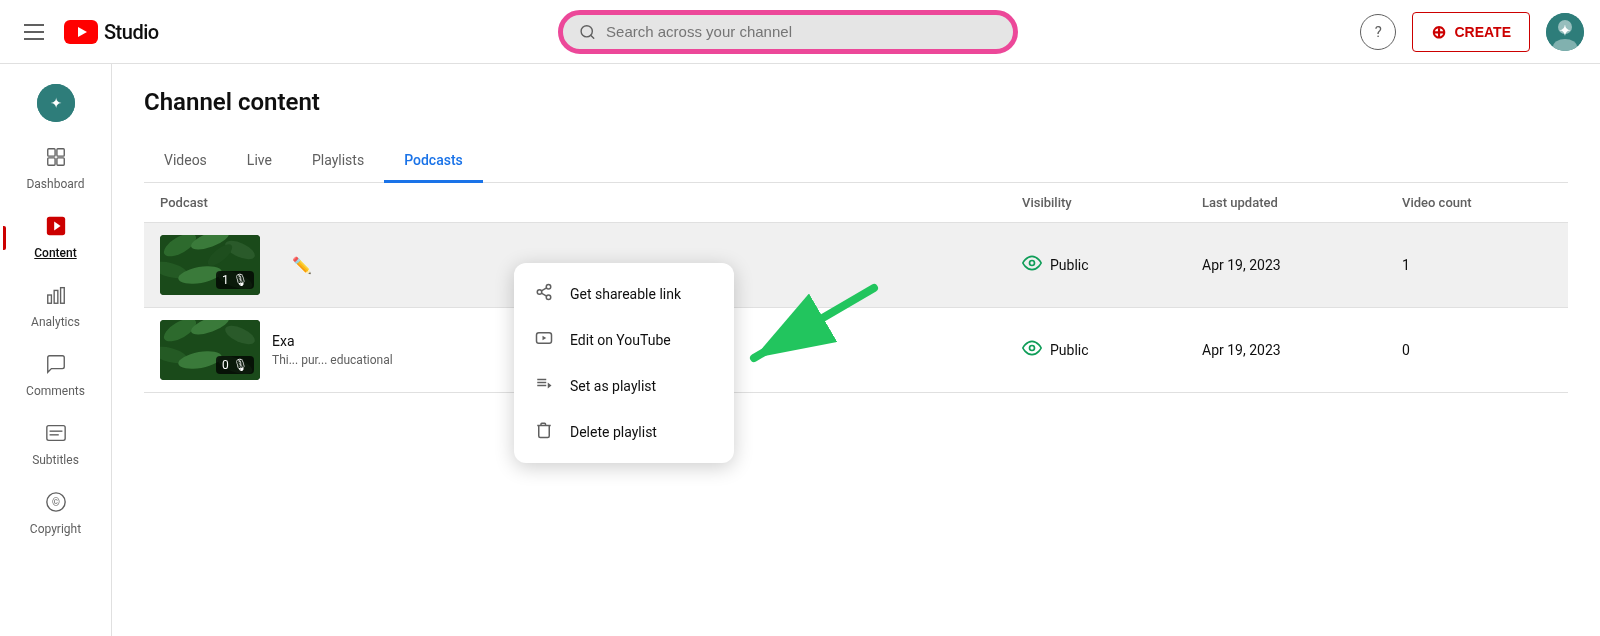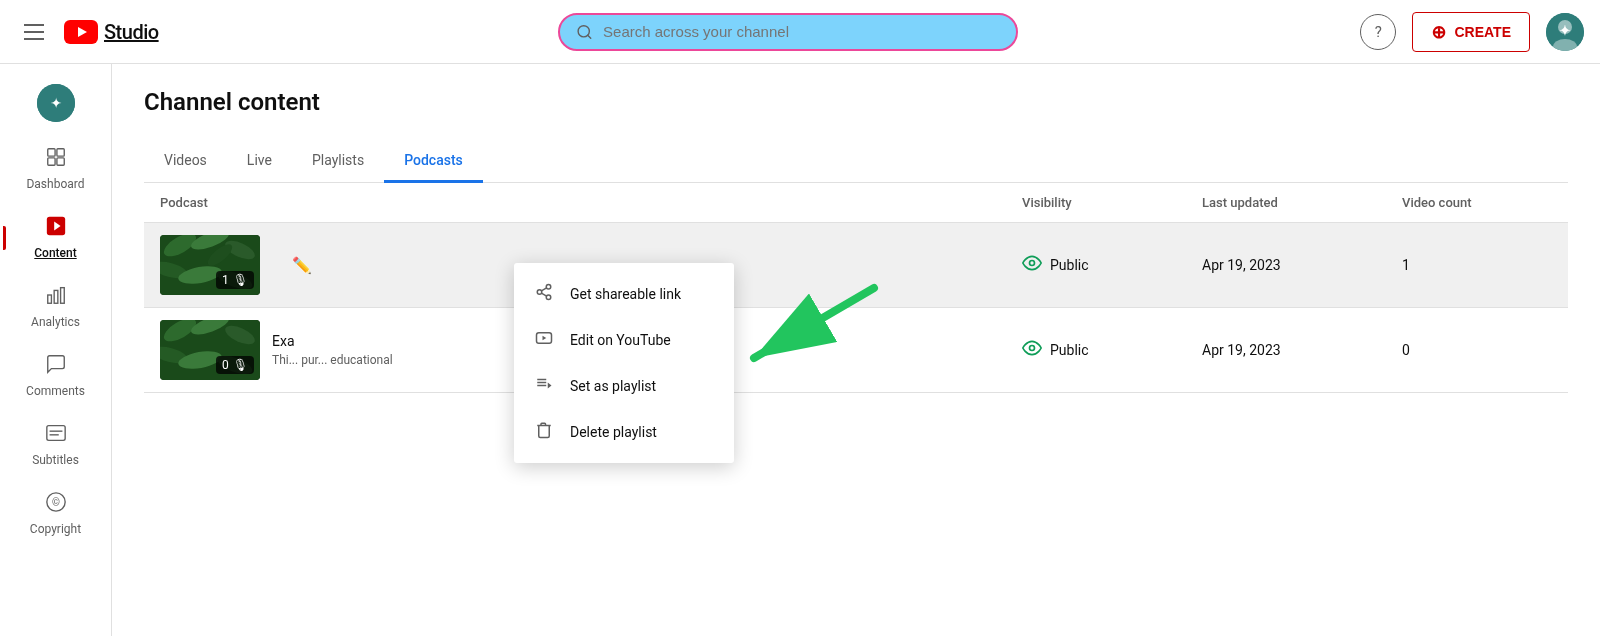--- a/index.html
+++ b/index.html
@@ -33,46 +33,45 @@
       display: block;
       width: 20px;
       height: 2px;
       background: #606060;
     }
     .logo {
       display: flex;
       align-items: center;
       gap: 6px;
       cursor: pointer;
-      text-decoration: underline;
     }
     .yt-icon {
       width: 34px;
       height: 24px;
     }
     .studio-text {
       font-size: 20px;
       font-weight: 500;
       color: #0f0f0f;
       letter-spacing: -0.5px;
     }
     .header-center {
       flex: 1;
       display: flex;
       justify-content: center;
     }
     .search-bar {
       display: flex;
       align-items: center;
-      border: 2px solid #ec4899;
+      border: 5px solid #ec4899;
       border-radius: 40px;
       padding: 8px 16px;
       width: 460px;
       gap: 10px;
-      background: #7dd3fc;
+      background: #e5e5e5;
     }
     .search-bar input {
       border: none;
       outline: none;
       font-size: 15px;
       color: #606060;
       width: 100%;
       background: transparent;
     }
     .header-right {
@@ -296,21 +295,21 @@
       cursor: pointer;
       margin-left: 8px;
     }
 
     
     .context-menu {
       position: absolute;
       left: 370px;
       top: 40px;
       background: #fff;
-      border-radius: 3px;
+      border-radius: 12px;
       box-shadow: 0 4px 20px rgba(0,0,0,0.2);
       min-width: 220px;
       z-index: 200;
       padding: 8px 0;
     }
     .menu-item {
       display: flex;
       align-items: center;
       gap: 16px;
       padding: 12px 20px;

